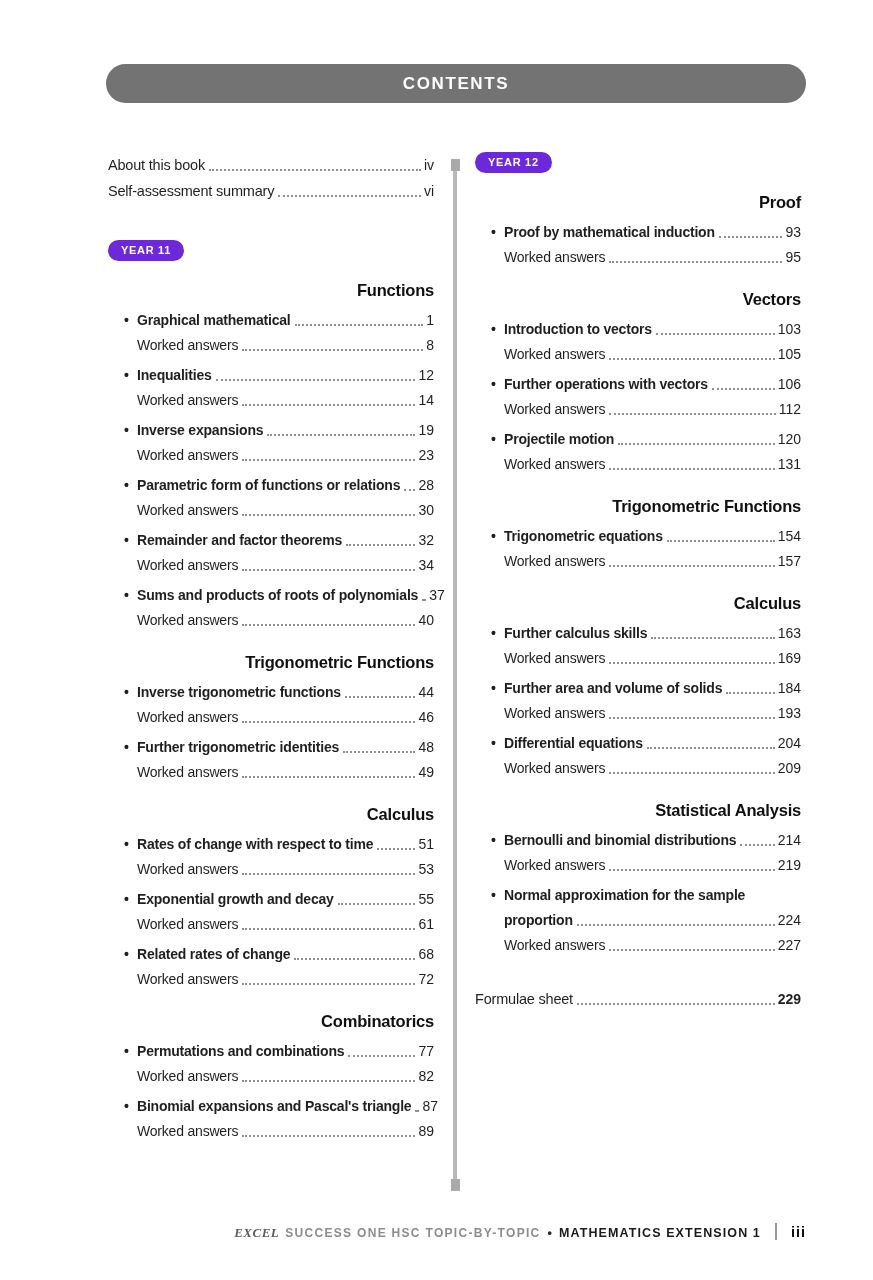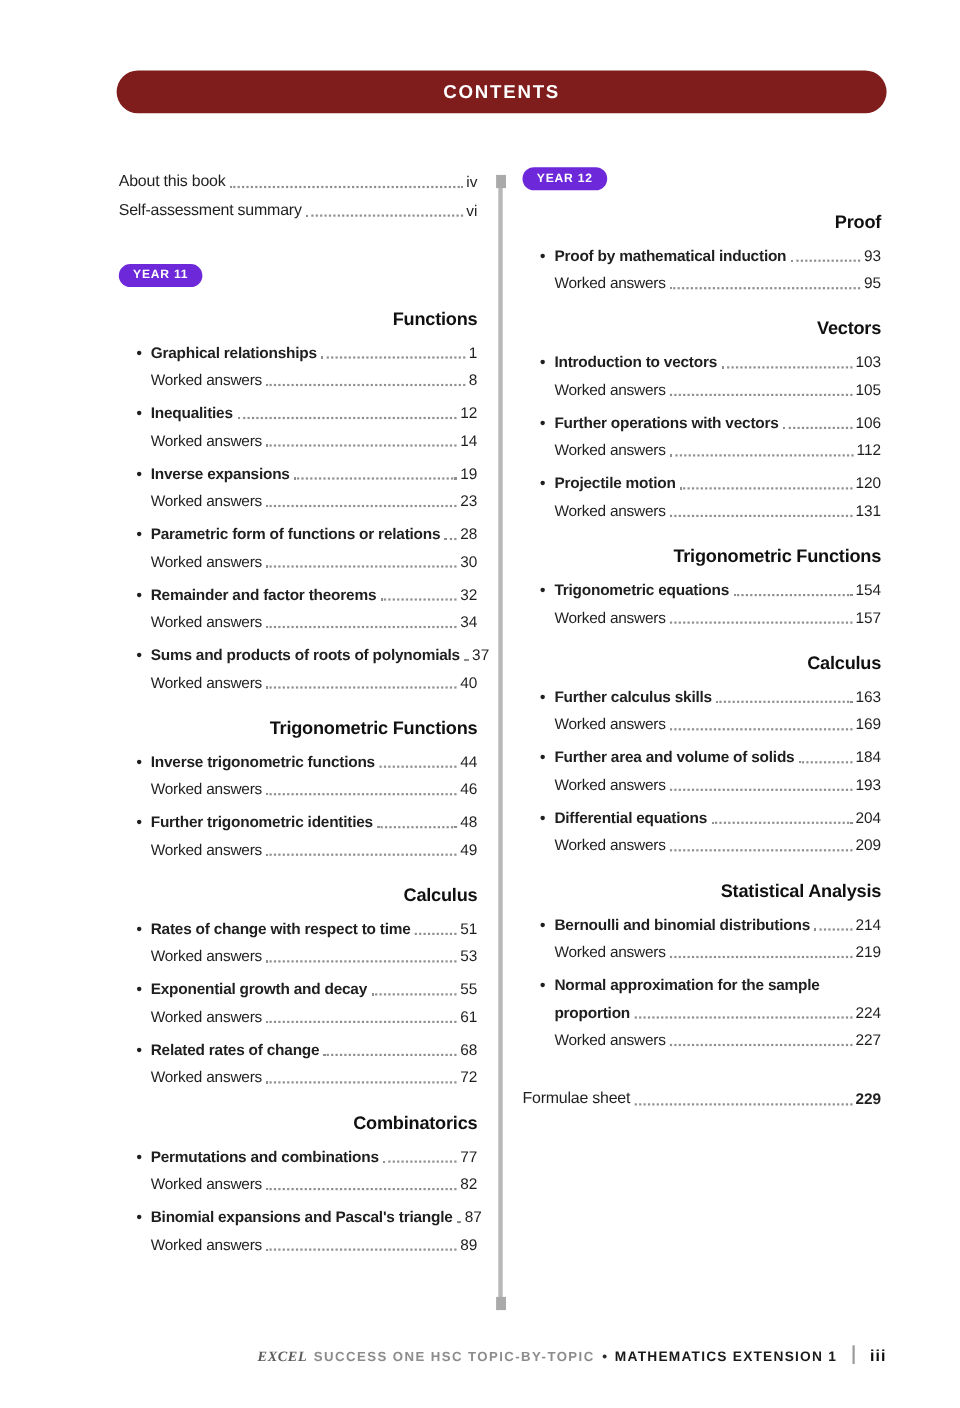--- a/index.html
+++ b/index.html
@@ -4,21 +4,21 @@
 <style>
   html,body { margin:0; padding:0; background:#ffffff; }
   .page {
     position:relative; width:873px; height:1280px; background:#ffffff;
     font-family:"Liberation Sans", sans-serif; color:#1f1f1f; overflow:hidden;
   }
 
   
   .header-pill {
     position:absolute; left:106px; top:64px; width:700px; height:39px;
-    background:#7f1d1d; border-radius:20px;
+    background:#737373; border-radius:20px;
     display:flex; align-items:center; justify-content:center;
   }
   .header-pill .title {
     color:#ffffff; font-weight:bold; font-size:17px; letter-spacing:1.6px;
   }
 
   
   .col { position:absolute; top:152px; width:326px; }
   .col-left  { left:108px; }
   .col-right { left:475px; }
@@ -113,21 +113,21 @@
           <span class="pagenum">vi</span>
         </div>
       </div>
     <div class="badge-wrap">
       <span class="badge">YEAR 11</span>
     </div>
     <div id="left-sections">
         <div class="section-title">Functions</div>
         <div class="toc-row topic">
           <span class="bullet">•</span>
-          <span class="label">Graphical relationships</span>
+          <span class="label">Graphical mathematical</span>
           <span class="leader"></span>
           <span class="pagenum">1</span>
         </div>
         <div class="toc-row worked">
           <span class="label">Worked answers</span>
           <span class="leader"></span>
           <span class="pagenum">8</span>
         </div>
         <div class="toc-row topic">
           <span class="bullet">•</span>

